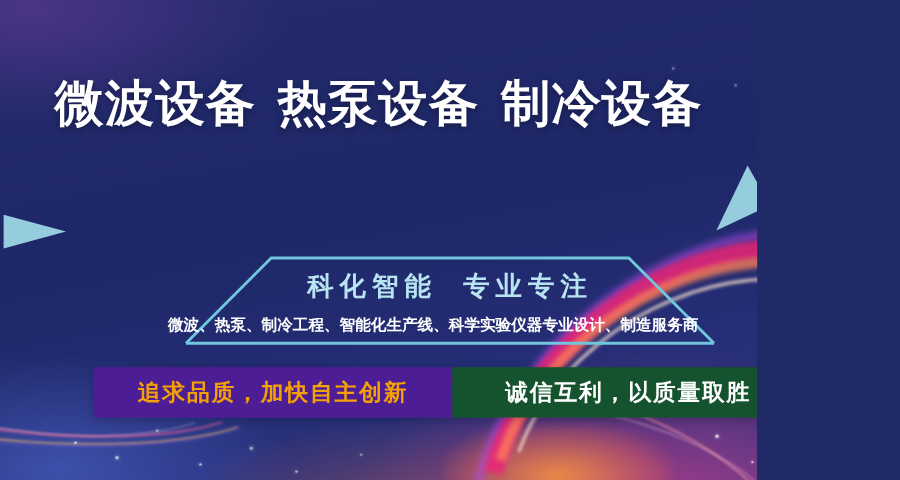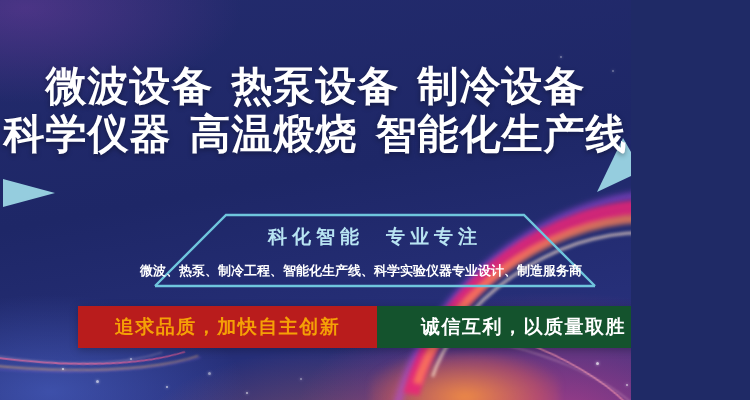--- a/index.html
+++ b/index.html
@@ -190,21 +190,21 @@
     width:450px; height:78px;
   }
   .trap-svg { position:absolute; inset:0; }
 
   .slogan {
     position:absolute; left:0; right:0; top:14px;
     text-align:center;
     color:#b8e4f2;
     font-family:"Liberation Sans", "DejaVu Sans", sans-serif;
     font-weight:bold;
-    font-size:19px;
+    font-size:22px;
     letter-spacing:5px;
     white-space:nowrap;
   }
   .slogan .gap2 { display:inline-block; width:22px; }
 
   .subdesc {
     position:absolute; left:-10px; right:-10px; top:52px;
     text-align:left;
     color:#ffffff;
     font-family:"Liberation Sans", "DejaVu Sans", sans-serif;
@@ -222,21 +222,21 @@
     box-shadow:0 2px 8px rgba(0,0,0,.25);
   }
   .bar {
     display:flex; align-items:center; justify-content:center;
     font-family:"Liberation Sans", "DejaVu Sans", sans-serif;
     font-weight:bold;
     font-size:19px;
     letter-spacing:1.5px;
     white-space:nowrap;
   }
-  .bar-left  { width:299px; background:#b91c1c; color:#f5a006; }
+  .bar-left  { width:299px; background:#4c1d95; color:#f5a006; }
   .bar-right { width:293px; background:#14532d; color:#ffffff; }
 </style>
 </head>
 <body>
 
 <div id="banner">
 
   <div class="bg-base"></div>
 
   <div class="streak streak-tl1"></div>
@@ -279,23 +279,20 @@
 
   <div class="tri-left"></div>
   <svg class="arrow-right" viewBox="0 0 38 58">
     <polygon points="4,56 30,2 38,16 38,40" fill="#9fdbe8" opacity="0.92"></polygon>
   </svg>
 
   <div class="headline">
     <span class="ln">
       <span>微波设备</span><span class="gap"></span><span>热泵设备</span><span class="gap"></span><span>制冷设备</span>
     </span>
-    <span class="ln">
-      <span>科学仪器</span><span class="gap"></span><span>高温煅烧</span><span class="gap"></span><span>智能化生产线</span>
-    </span>
   </div>
 
   <div class="trap-wrap">
     <svg class="trap-svg" viewBox="0 0 450 78" preserveAspectRatio="none">
       <polyline points="5,76 76,5 374,5 445,76" fill="none" stroke="#6fc6dd" stroke-width="2.4"></polyline>
       <line x1="5" y1="76" x2="445" y2="76" stroke="#6fc6dd" stroke-width="2.4"></line>
     </svg>
     <div class="slogan">
       <span>科化智能</span><span class="gap2"></span><span>专业专注</span>
     </div>

